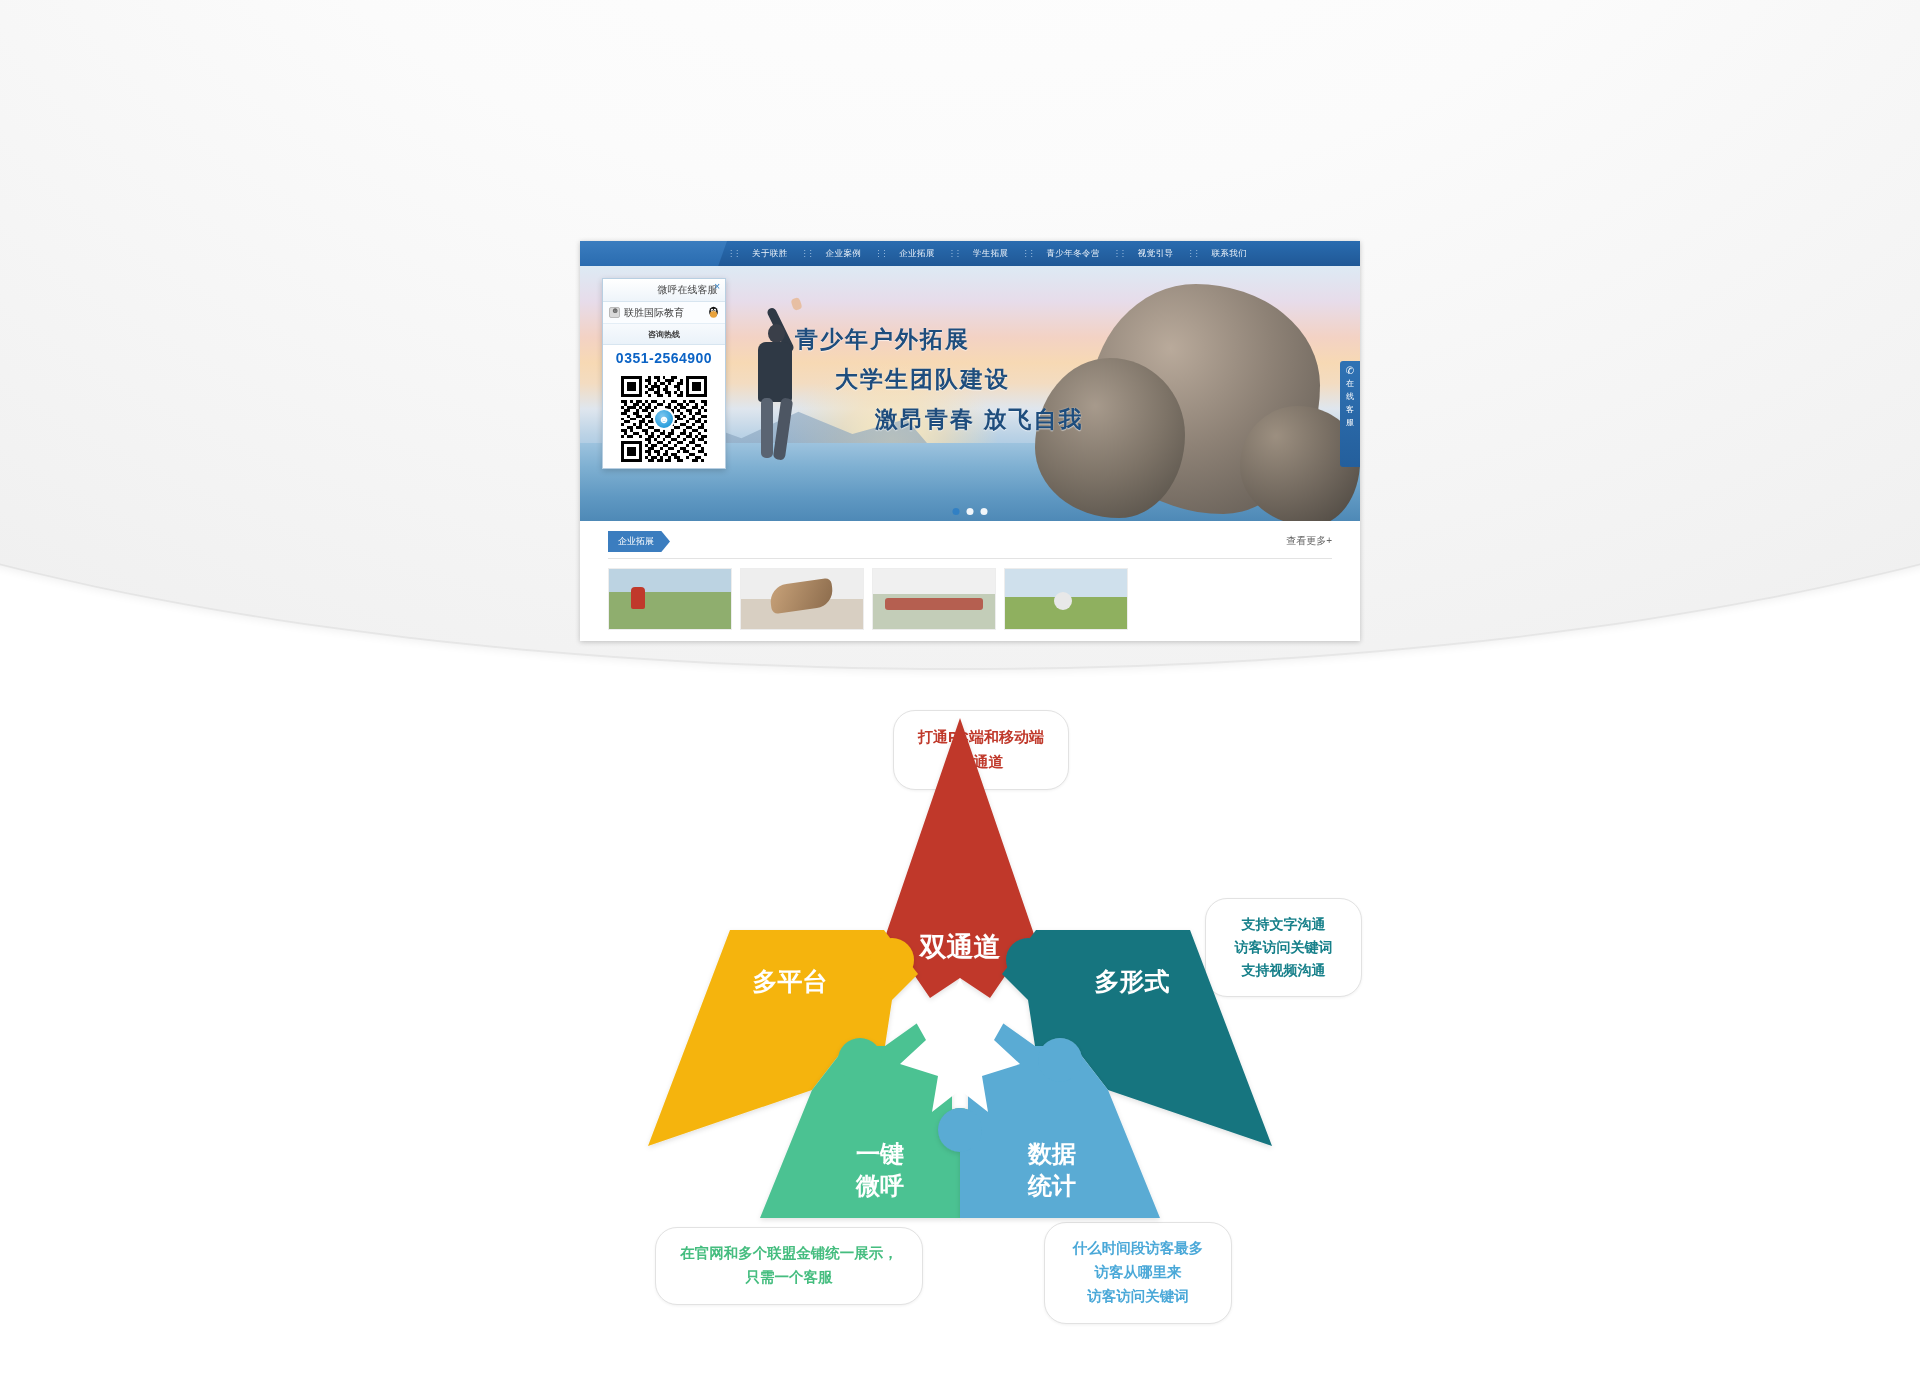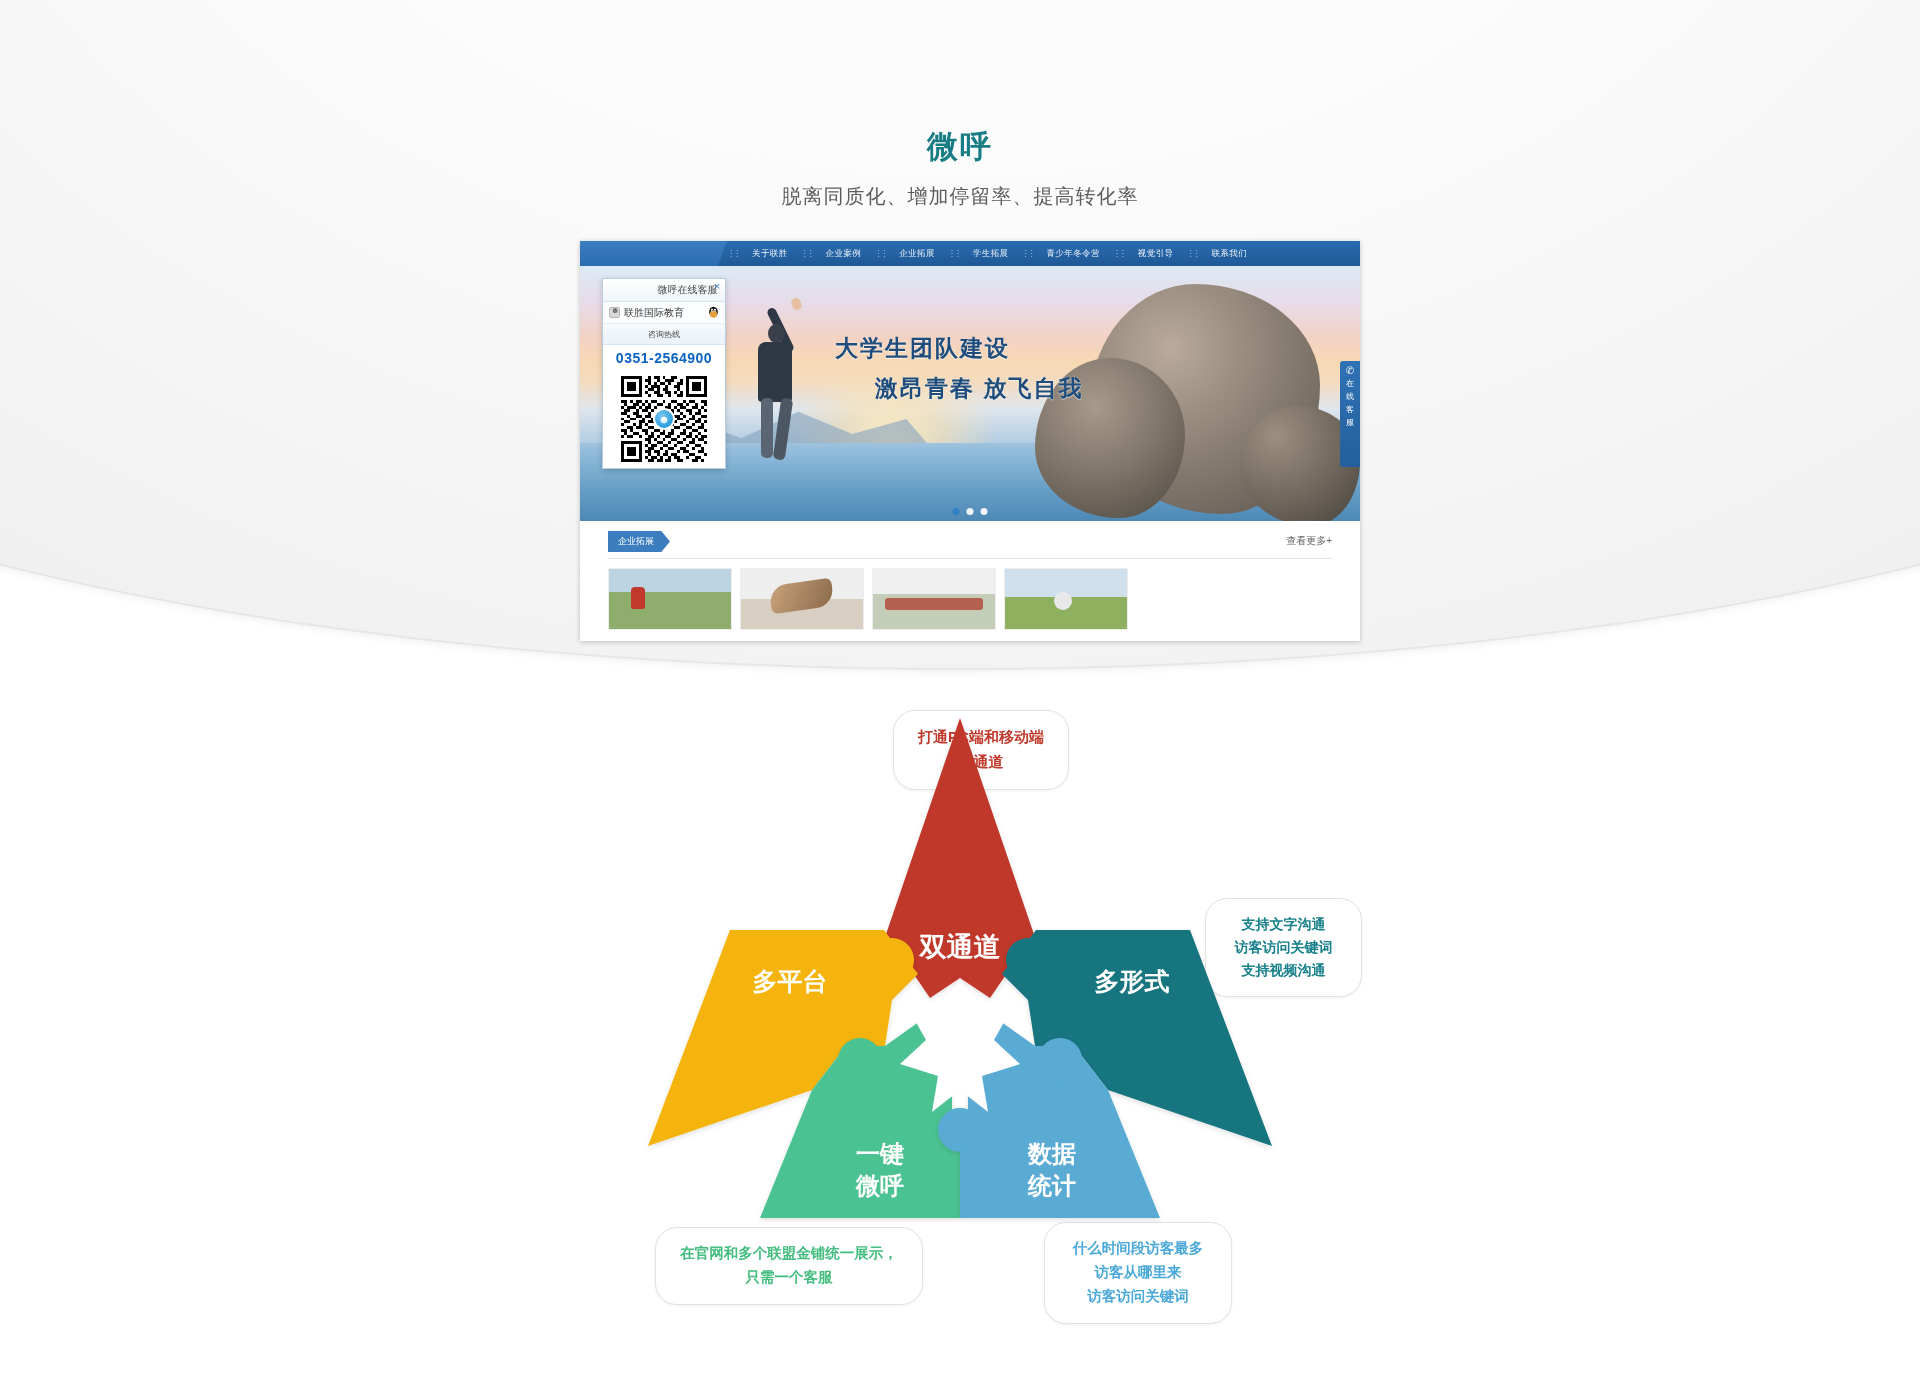--- a/index.html
+++ b/index.html
@@ -149,21 +149,21 @@
   }
   .cw-avatar {
     width: 11px; height: 11px; border-radius: 2px;
     background: #d9d9d9; border: 1px solid #b9b9b9; position: relative; flex: none;
   }
   .cw-avatar::after { content: "☻"; position: absolute; left: 1px; top: -2px; font-size: 8px; color: #6b6b6b; }
   .cw-name { font-size: 10px; color: #3c3c3c; flex: 1; }
   .cw-qq { width: 11px; height: 13px; flex: none; }
   .cw-hotline-label {
     height: 21px; display: flex; align-items: center; justify-content: center;
-    font-size: 8px; color: #3c3c3c; font-weight: normal;
+    font-size: 8px; color: #3c3c3c; font-weight: bold;
     background: linear-gradient(#f7fafd,#eaf2f9); border-bottom: 1px solid #d7e5f0;
   }
   .cw-phone {
     height: 25px; display: flex; align-items: center; justify-content: center;
     font-size: 14px; font-weight: bold; color: #0b63c5; letter-spacing: .5px;
     background: #ffffff;
   }
   .cw-qr { padding: 6px; background: #ffffff; display: flex; justify-content: center; }
   .qr-img { width: 86px; height: 86px; position: relative; background: #fff; }
   .qr-center {
@@ -237,24 +237,20 @@
   }
 </style>
 </head>
 <body>
 
 <div id="page-root">
 
   <div class="curve-bg"></div>
   <div class="curve-shadow"></div>
 
-  <div class="hero">
-    <div class="hero-title">微呼</div>
-    <div class="hero-sub">脱离同质化、增加停留率、提高转化率</div>
-  </div>
 
   <div class="site-mock">
 
     <div class="site-navbar">
       <div class="nav-logo-tab"></div>
       <div class="nav-items">
         <span class="nav-sep"></span>
         <span class="nav-item">关于联胜</span>
         <span class="nav-sep"></span>
         <span class="nav-item">企业案例</span>
@@ -282,20 +278,21 @@
       <div class="banner-person">
         <div class="bp-arm"></div>
           <div class="bp-hand"></div>
         <div class="bp-head"></div>
           <div class="bp-body"></div>
         <div class="bp-leg1"></div>
           <div class="bp-leg2"></div>
       </div>
 
       <div class="banner-text">
+        <div class="bt-line bt1">青少年户外拓展</div>
         <div class="bt-line bt2">大学生团队建设</div>
         <div class="bt-line bt3">激昂青春 放飞自我</div>
       </div>
 
       <div class="banner-dots">
         <span class="dot active"></span>
         <span class="dot"></span>
         <span class="dot"></span>
       </div>
 

